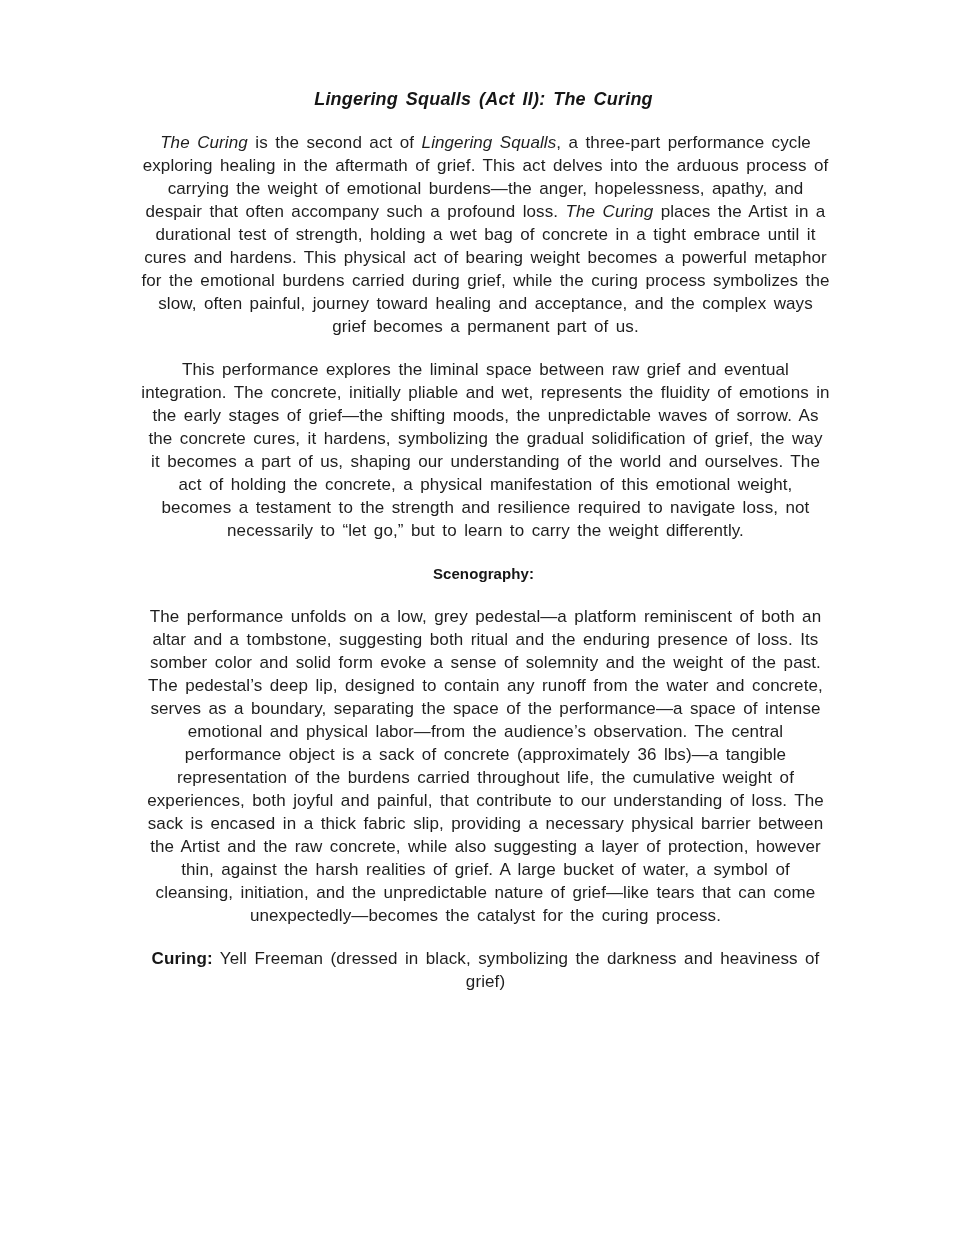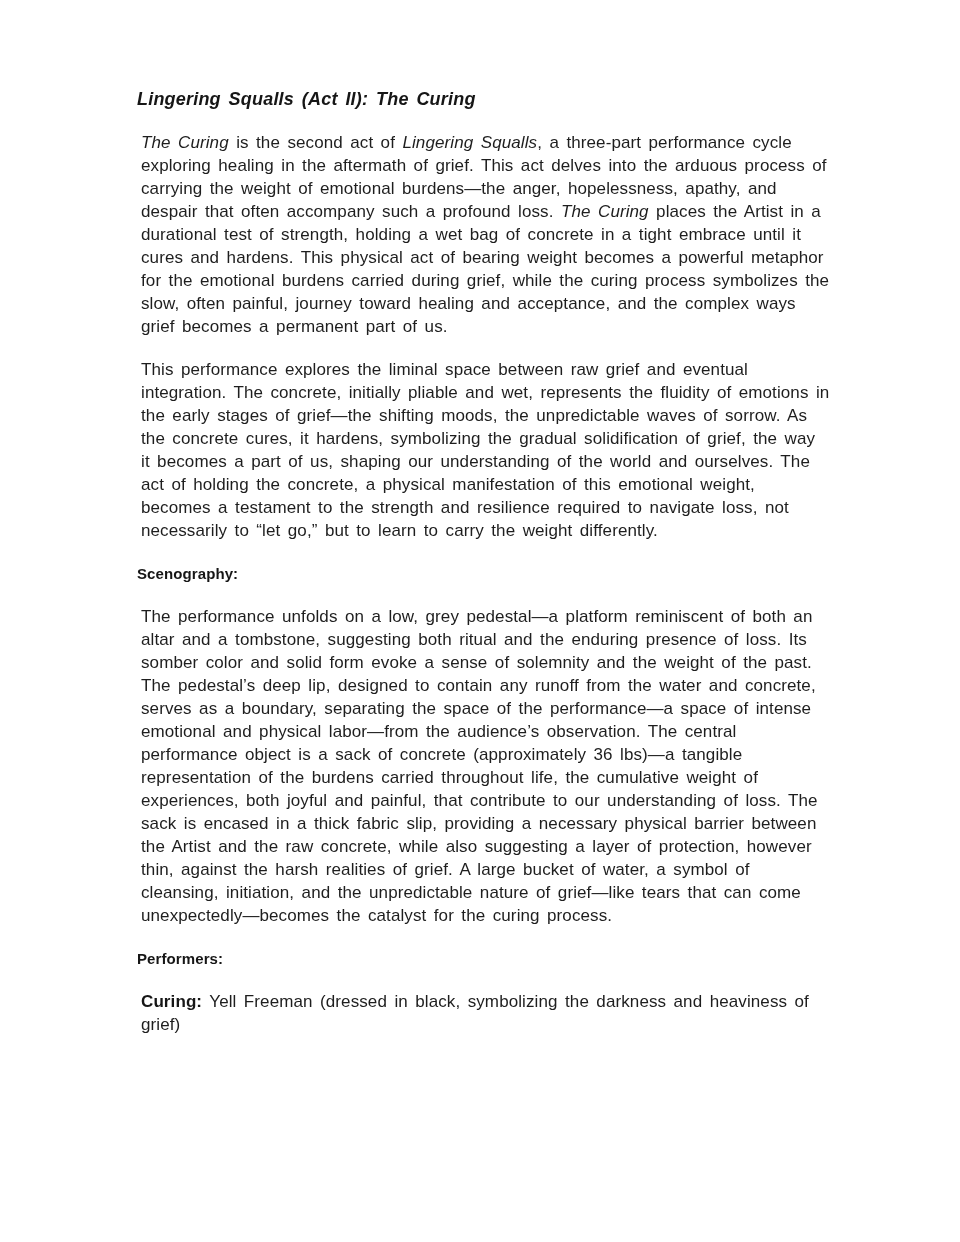--- a/index.html
+++ b/index.html
@@ -18,21 +18,21 @@
   }
   .doc {
     padding: 88px 130px 0 137px;
     width: 960px;
     font-family: "Liberation Sans", "DejaVu Sans", sans-serif;
     font-size: 17px;
     line-height: 23px;
     color: #1e1e1e;
     word-spacing: 2.6px;
     letter-spacing: 0.1px;
-    text-align: left;
+    text-align: center;
   }
   .doc-title {
     font-size: 18px;
     font-weight: 700;
     font-style: italic;
     letter-spacing: 0.2px;
     margin: 0 0 20px 0;
     color: #161616;
   }
   .subhead {
@@ -56,19 +56,18 @@
     <h1 class="doc-title">Lingering Squalls (Act II): The Curing</h1>
 
     <p class="para"><em>The Curing</em><span> is the second act of </span><em>Lingering Squalls</em><span>, a three-part performance cycle exploring healing in the aftermath of grief. This act delves into the arduous process of carrying the weight of emotional burdens—the anger, hopelessness, apathy, and despair that often accompany such a profound loss. </span><em>The Curing</em><span> places the Artist in a durational test of strength, holding a wet bag of concrete in a tight embrace until it cures and hardens. This physical act of bearing weight becomes a powerful metaphor for the emotional burdens carried during grief, while the curing process symbolizes the slow, often painful, journey toward healing and acceptance, and the complex ways grief becomes a permanent part of us.</span></p>
 
     <p class="para">This performance explores the liminal space between raw grief and eventual integration. The concrete, initially pliable and wet, represents the fluidity of emotions in the early stages of grief—the shifting moods, the unpredictable waves of sorrow. As the concrete cures, it hardens, symbolizing the gradual solidification of grief, the way it becomes a part of us, shaping our understanding of the world and ourselves. The act of holding the concrete, a physical manifestation of this emotional weight, becomes a testament to the strength and resilience required to navigate loss, not necessarily to “let go,” but to learn to carry the weight differently.</p>
 
     <h2 class="subhead">Scenography:</h2>
 
     <p class="para">The performance unfolds on a low, grey pedestal—a platform reminiscent of both an altar and a tombstone, suggesting both ritual and the enduring presence of loss. Its somber color and solid form evoke a sense of solemnity and the weight of the past. The pedestal’s deep lip, designed to contain any runoff from the water and concrete, serves as a boundary, separating the space of the performance—a space of intense emotional and physical labor—from the audience’s observation. The central performance object is a sack of concrete (approximately 36 lbs)—a tangible representation of the burdens carried throughout life, the cumulative weight of experiences, both joyful and painful, that contribute to our understanding of loss. The sack is encased in a thick fabric slip, providing a necessary physical barrier between the Artist and the raw concrete, while also suggesting a layer of protection, however thin, against the harsh realities of grief. A large bucket of water, a symbol of cleansing, initiation, and the unpredictable nature of grief—like tears that can come unexpectedly—becomes the catalyst for the curing process.</p>
 
-    <h2 class="subhead">Performers:</h2>
 
     <p class="para"><strong>Curing:</strong><span> Yell Freeman (dressed in black, symbolizing the darkness and heaviness of grief)</span></p>
 
 
   </div>
 </div>
 
 </body></html>

